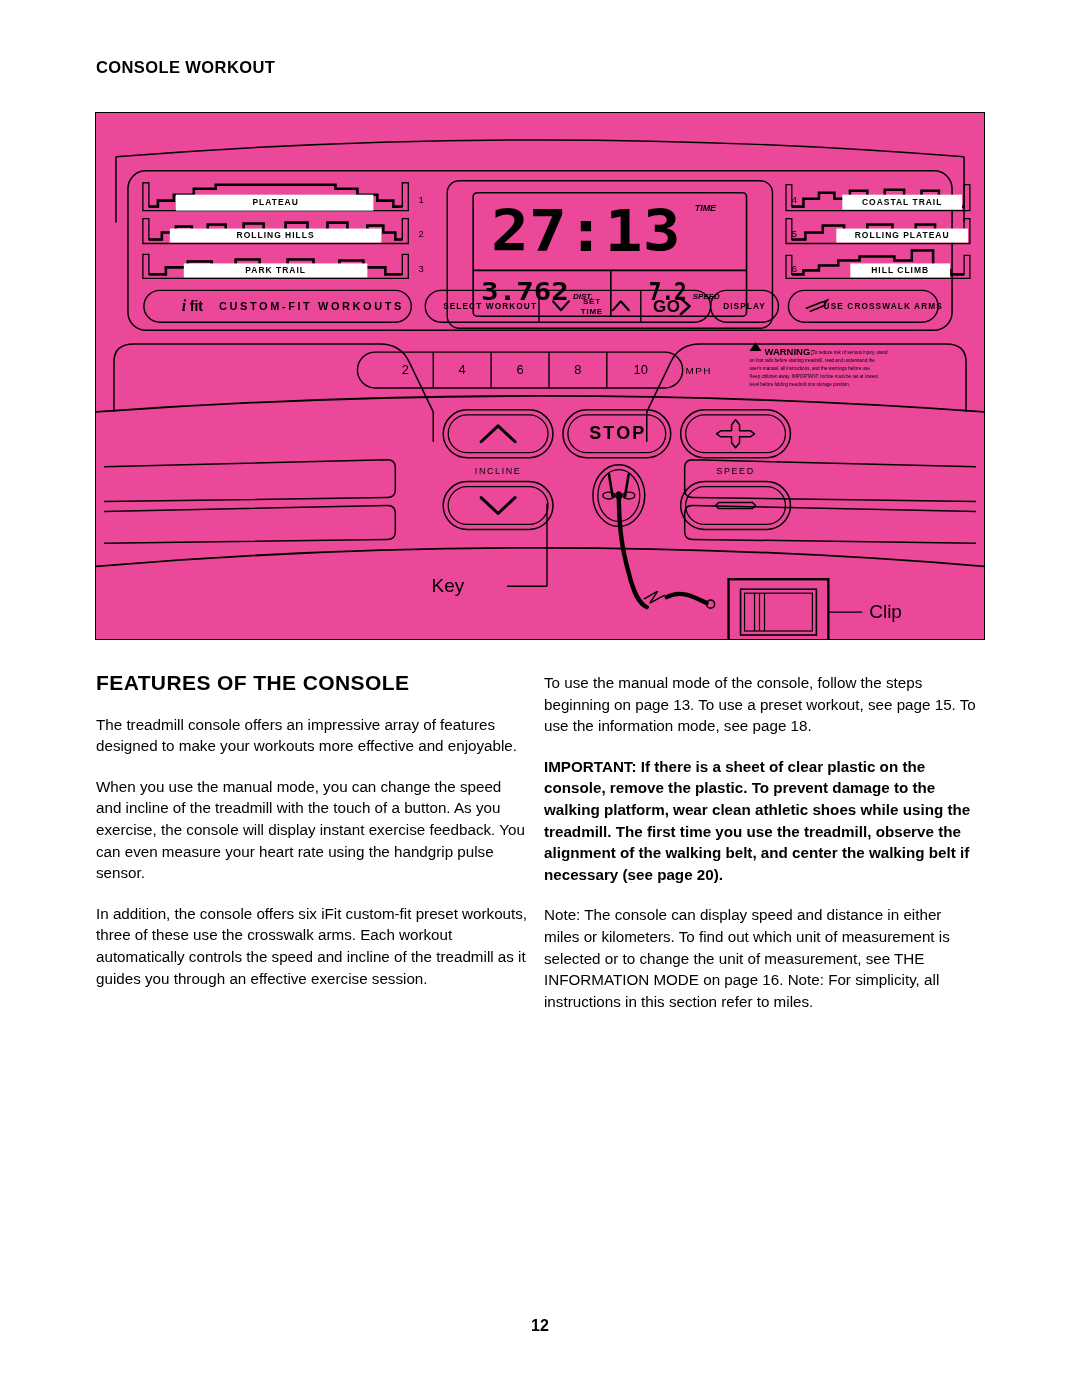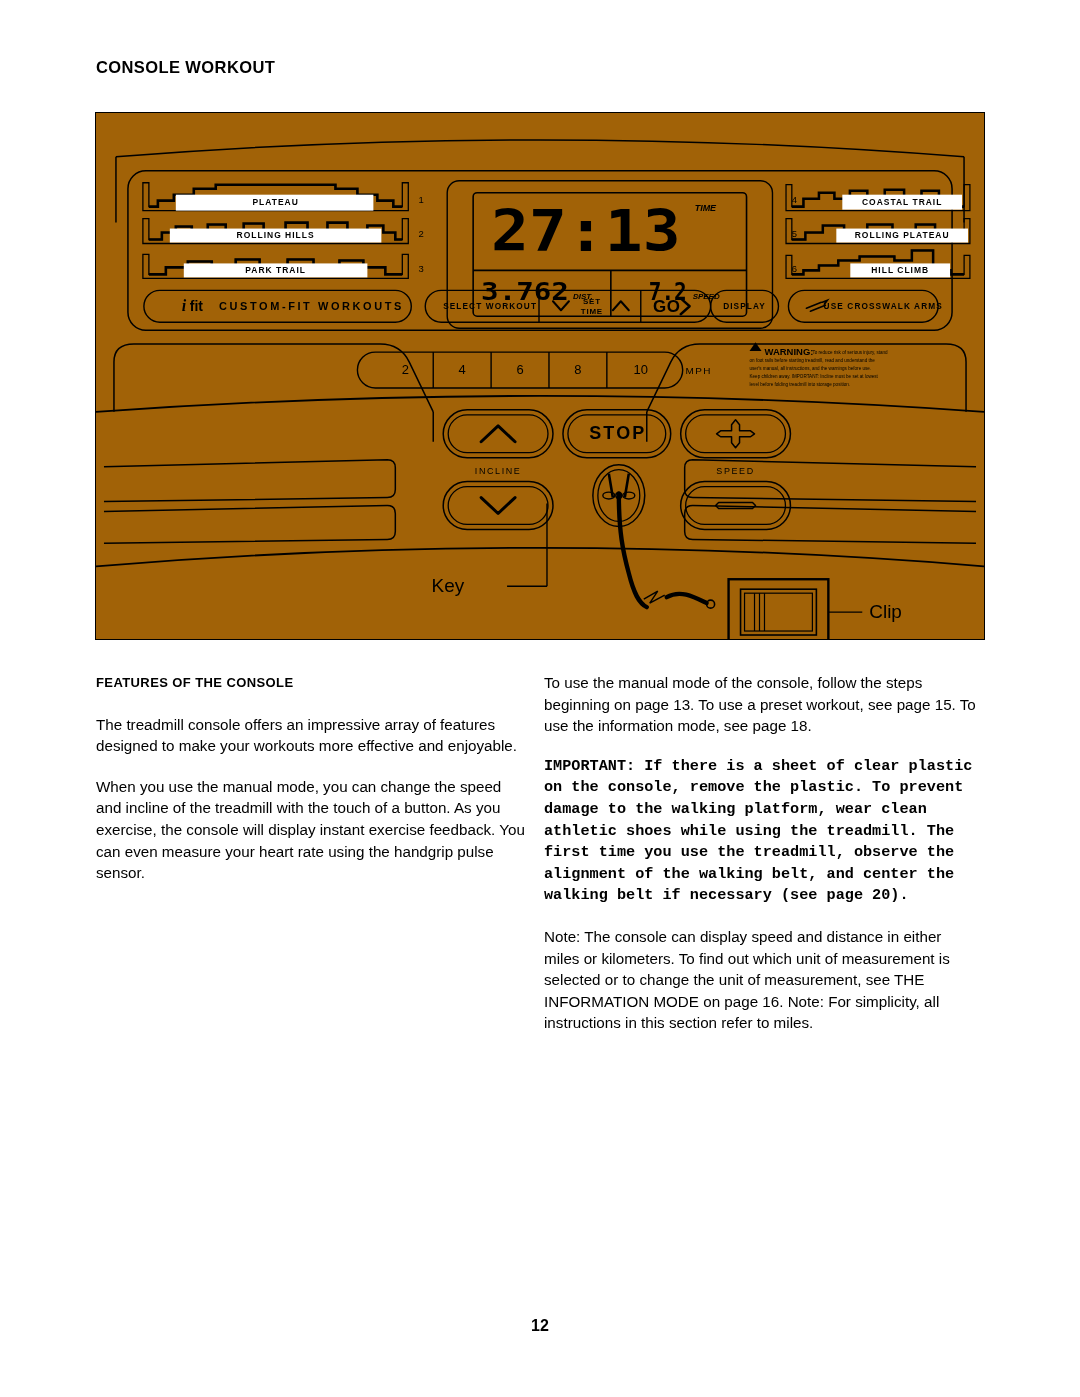--- a/index.html
+++ b/index.html
@@ -35,21 +35,21 @@
   
   #diagram-frame {
     position: absolute;
     left: 95px;
     top: 112px;
     width: 890px;
     height: 528px;
     border: 1.6px solid #000;
     box-sizing: border-box;
     overflow: hidden;
-    background: #a16207;
+    background: #ec4899;
   }
 
   .svg-layer {
     position: absolute;
     left: 0; top: 0;
     width: 100%;
     height: 100%;
   }
 
   
@@ -205,29 +205,29 @@
     position: absolute;
     width: 434px;
     font-size: 15.2px;
     line-height: 21.6px;
   }
   #left-column  { left: 96px;  top: 672px; }
   #right-column { left: 544px; top: 672px; }
 
   .col h2 {
     margin: 0 0 20px 0;
-    font-size: 13px;
+    font-size: 21px;
     font-weight: bold;
     letter-spacing: 0.4px;
   }
   .col p {
     margin: 0 0 19px 0;
     text-align: left;
   }
-  .col p.bold { font-weight: bold; font-family: Liberation Mono, monospace; }
+  .col p.bold { font-weight: bold; }
   .col p:last-child { margin-bottom: 0; }
   .rt { font-weight: normal; }
 
   
   #page-number {
     position: absolute;
     left: 0;
     top: 1317px;
     width: 1080px;
     text-align: center;
@@ -455,20 +455,21 @@
         <text class="keyclip-label" x="775" y="502">Clip</text>
       </g>
 
     </svg>
   </div>
 
   <div class="col" id="left-column">
     <h2>FEATURES OF THE CONSOLE</h2>
     <p>The treadmill console offers an impressive array of features designed to make your workouts more effective and enjoyable.</p>
     <p>When you use the manual mode, you can change the speed and incline of the treadmill with the touch of a button. As you exercise, the console will display instant exercise feedback. You can even measure your heart rate using the handgrip pulse sensor.</p>
+    <p>In addition, the console offers six iFit custom-fit preset workouts, three of these use the crosswalk arms. Each workout automatically controls the speed and incline of the treadmill as it guides you through an effective exercise session.</p>
   </div>
 
   <div class="col" id="right-column">
     <p><span class="rt">To use the manual mode of the console</span><span>, follow the steps beginning on page 13. </span><span class="rt">To use a preset workout,</span><span> see page 15. </span><span class="rt">To use the information mode,</span><span> see page 18.</span></p>
     <p class="bold">IMPORTANT: If there is a sheet of clear plastic on the console, remove the plastic. To prevent damage to the walking platform, wear clean athletic shoes while using the treadmill. The first time you use the treadmill, observe the alignment of the walking belt, and center the walking belt if necessary (see page 20).</p>
     <p>Note: The console can display speed and distance in either miles or kilometers. To find out which unit of measurement is selected or to change the unit of measurement, see THE INFORMATION MODE on page 16. Note: For simplicity, all instructions in this section refer to miles.</p>
   </div>
 
   <div id="page-number">12</div>
 

